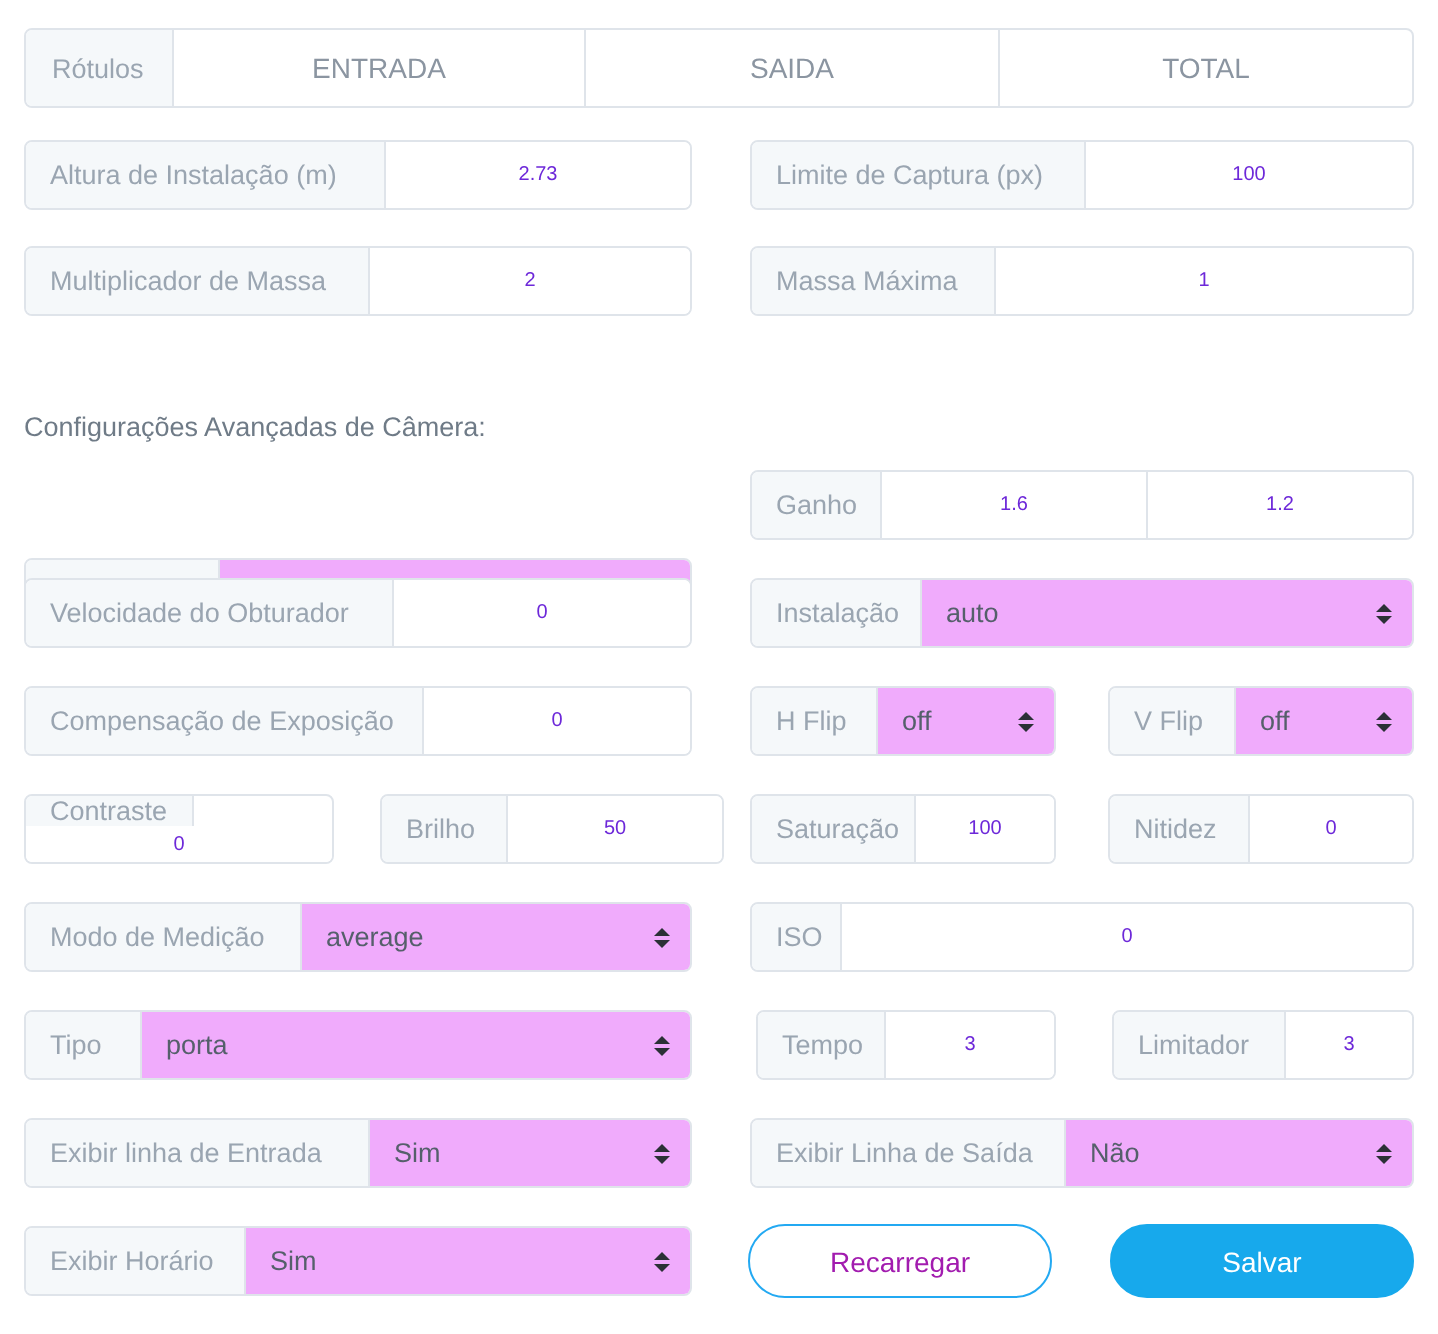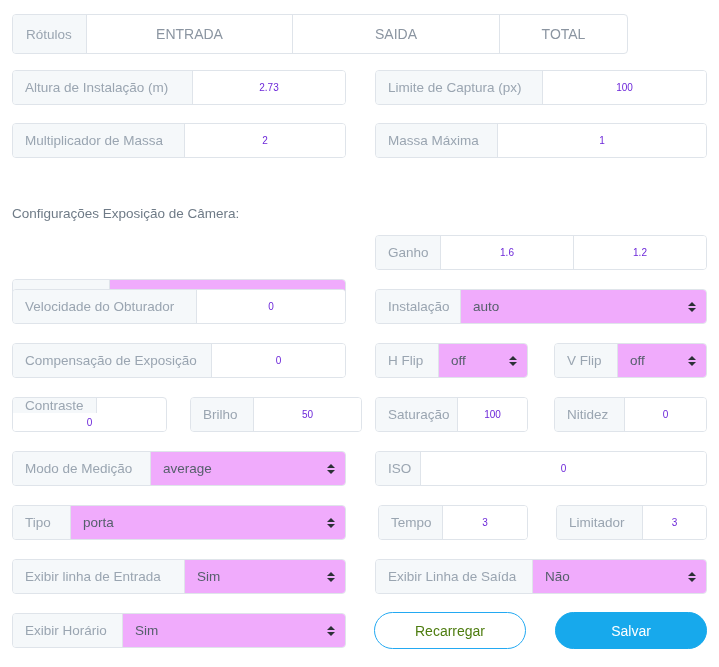--- a/index.html
+++ b/index.html
@@ -61,21 +61,21 @@
     display: block; width: 0; height: 0;
     border-left: 4px solid transparent;
     border-right: 4px solid transparent;
   }
   .arrows i.up { border-bottom: 4px solid #2b3036; }
   .arrows i.dn { border-top: 4px solid #2b3036; }
 
   
   .tabs {
     position: absolute;
-    left: 12px; top: 14px; width: 616px; height: 40px;
+    left: 12px; top: 14px; width: 695px; height: 40px;
     display: flex; align-items: stretch;
     border: 1px solid #dfe4ea; border-radius: 4px;
     background: #ffffff; overflow: hidden;
   }
   .tabs .tab-lbl {
     display: flex; align-items: center; padding: 0 13px;
     background: #f5f8fa; color: #9aa5b1; font-size: 13.5px;
     border-right: 1px solid #dfe4ea; white-space: nowrap;
   }
   .tabs .tab {
@@ -91,21 +91,21 @@
     font-size: 13.5px; color: #6f7b87; white-space: nowrap;
   }
 
   
   .btn {
     position: absolute; height: 37px;
     display: flex; align-items: center; justify-content: center;
     border-radius: 19px; font-size: 14px; cursor: pointer;
     white-space: nowrap;
   }
-  .btn-outline { background: #ffffff; border: 1px solid #23a9f2; color: #4d7c0f; }
+  .btn-outline { background: #ffffff; border: 1px solid #23a9f2; color: #a21caf; }
   .btn-primary { background: #17a9ec; border: 1px solid #17a9ec; color: #ffffff; }
 </style>
 </head>
 <body>
 
 <div class="page">
 
   <div class="tabs">
     <div class="tab-lbl" style="width:74px">Rótulos</div>
     <div class="tab" style="width:206px">ENTRADA</div>
@@ -126,21 +126,21 @@
   <div class="grp" style="left:12px; top:123px; width:334px;">
     <div class="lbl" style="width:172px">Multiplicador de Massa</div>
     <div class="val">2</div>
   </div>
 
   <div class="grp" style="left:375px; top:123px; width:332px;">
     <div class="lbl" style="width:122px">Massa Máxima</div>
     <div class="val">1</div>
   </div>
 
-  <div class="sec-title">Configurações Exposição de Câmera:</div>
+  <div class="sec-title">Configurações Avançadas de Câmera:</div>
 
   <div class="grp" style="left:12px; top:235px; width:334px;margin-top:44px;">
     <div class="lbl" style="width:97px">Modo AWB</div>
     <div class="sel">
       <span class="txt">auto</span>
       <span class="arrows">
           <i class="up"></i>
           <i class="dn"></i>
         </span>
     </div>

